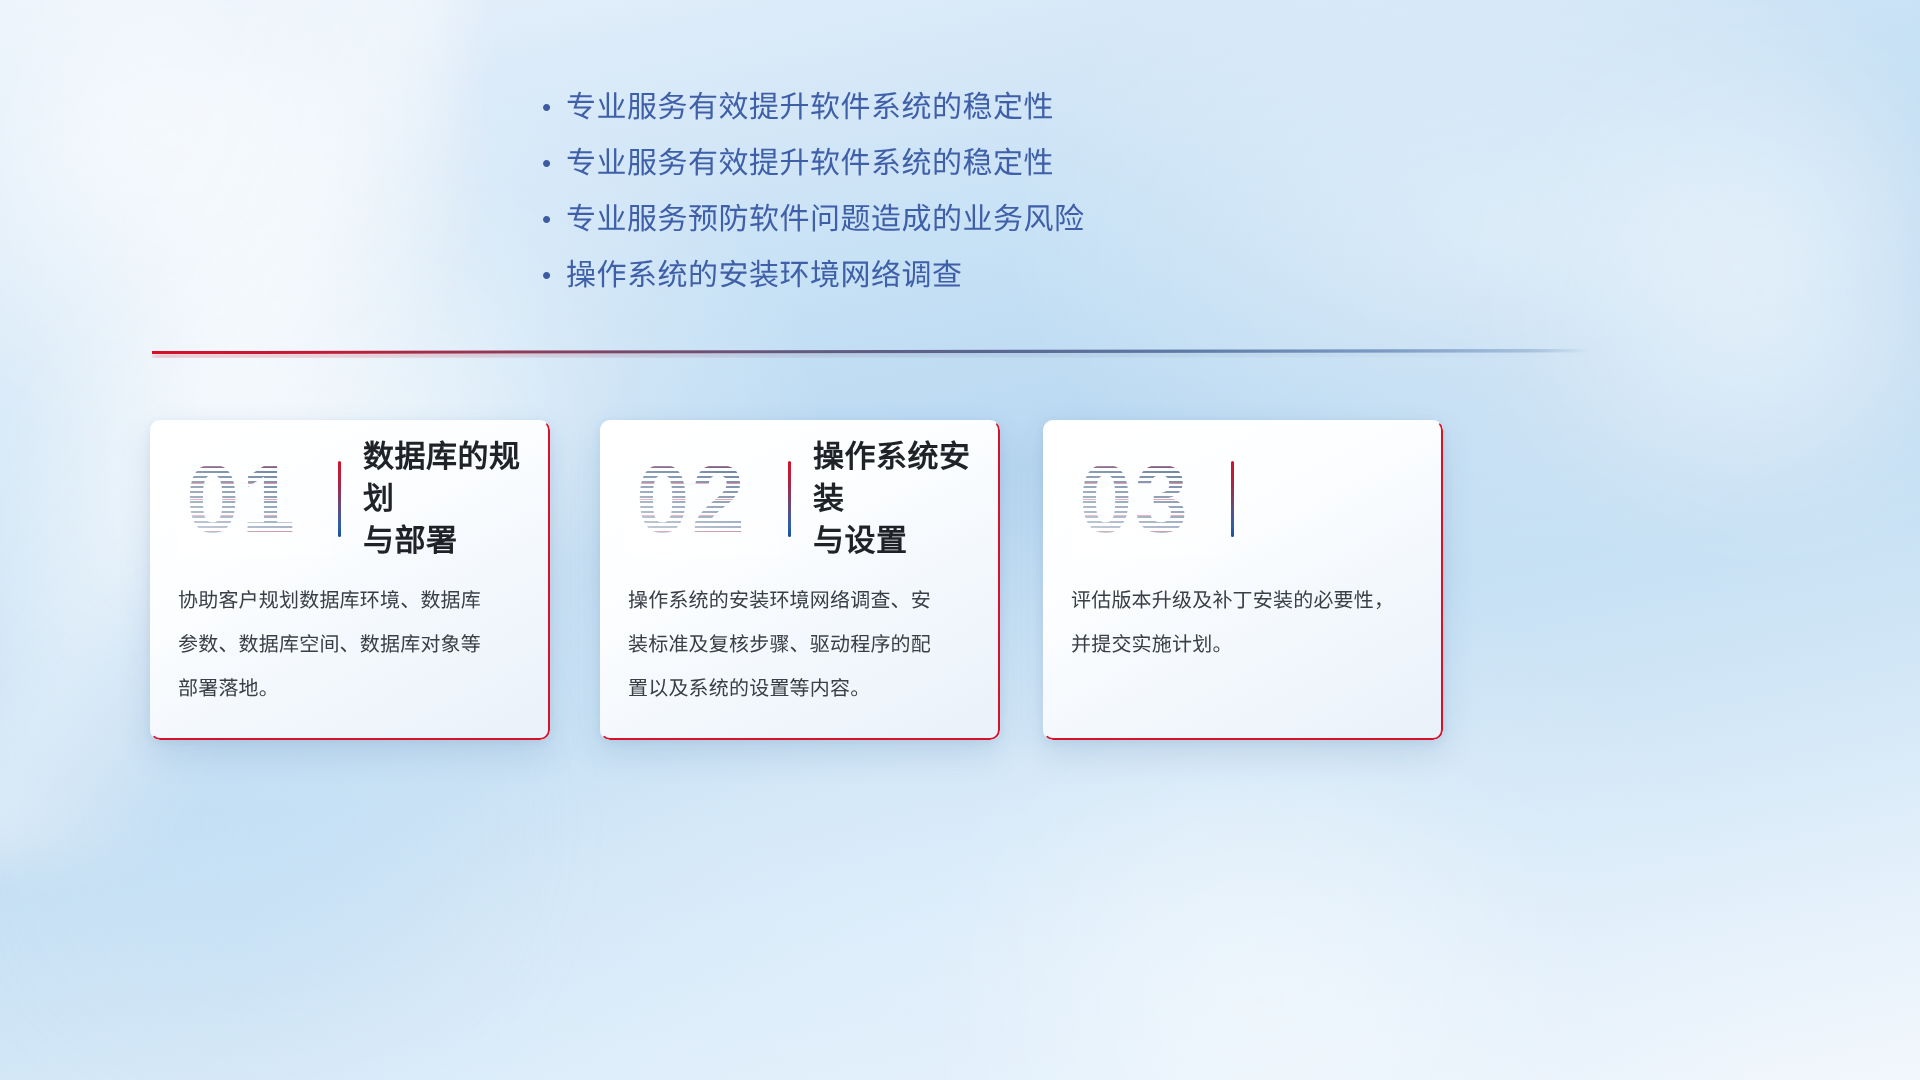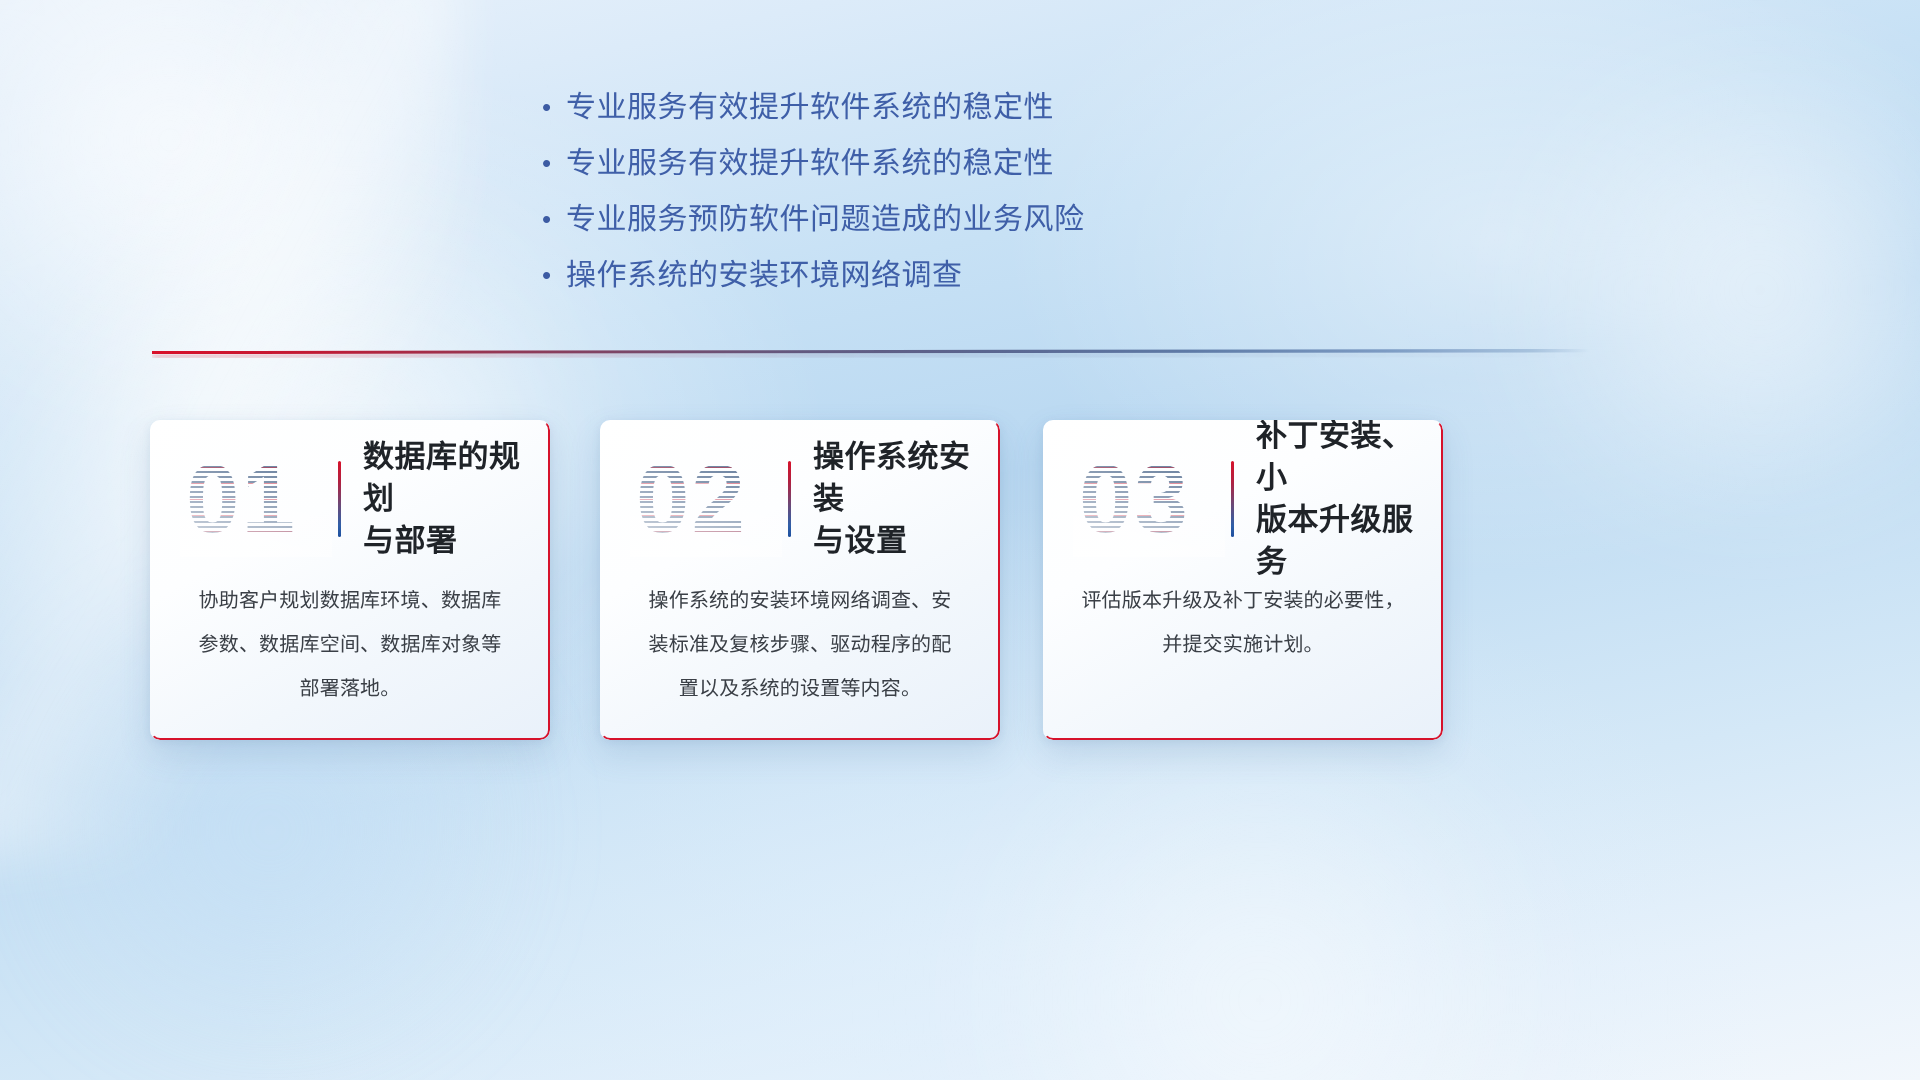--- a/index.html
+++ b/index.html
@@ -252,21 +252,20 @@
     white-space: pre-line;
   }
 
   .card-body {
     padding: 0 28px 0 28px;
     font-size: 20px;
     line-height: 44px;
     color: #3a3f46;
     letter-spacing: 0.2px;
     white-space: pre-line;
-    text-align: center;
   }
 </style>
 </head>
 <body>
 
 <div class="stage">
 
   <div class="bloom bloom-a"></div>
   <div class="bloom bloom-b"></div>
   <div class="bloom bloom-c"></div>
@@ -338,22 +337,20 @@
     </div>
 
     <div class="card card-3">
       <div class="card-head">
         <div class="card-number">
           <span class="num-glyph">03</span>
           <span class="num-tint">03</span>
           <span class="num-fade"></span>
         </div>
         <div class="card-rule"></div>
-        <div class="card-title">补丁安装、小
-版本升级服务</div>
       </div>
       <div class="card-body">评估版本升级及补丁安装的必要性，
 并提交实施计划。</div>
     </div>
 
   </div>
 
 </div>
 
 </body></html>

